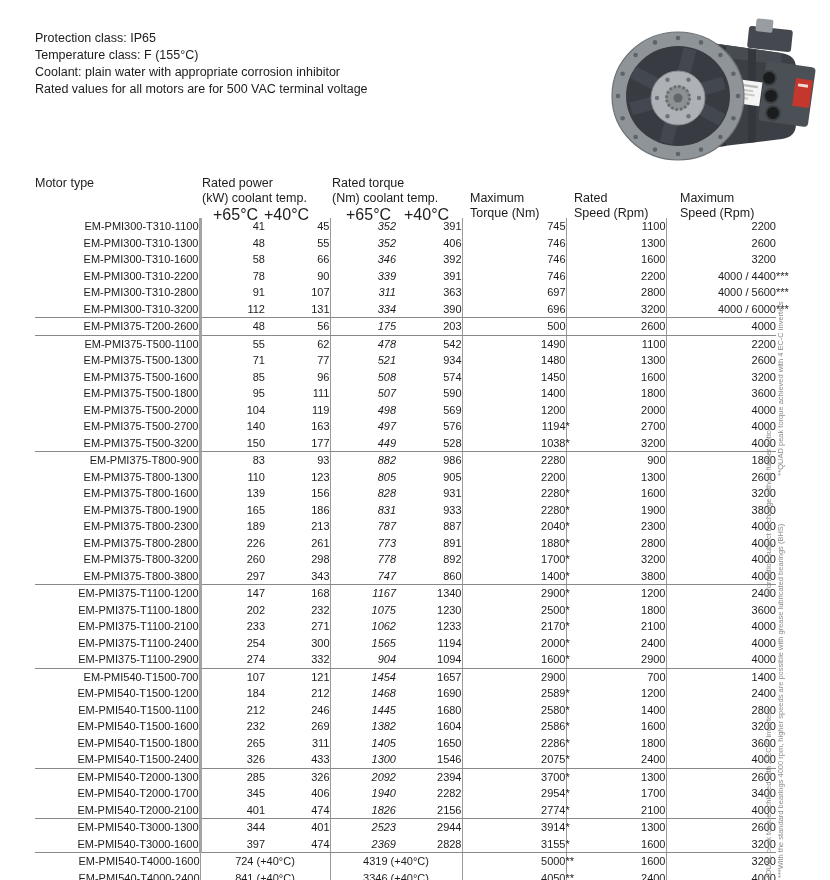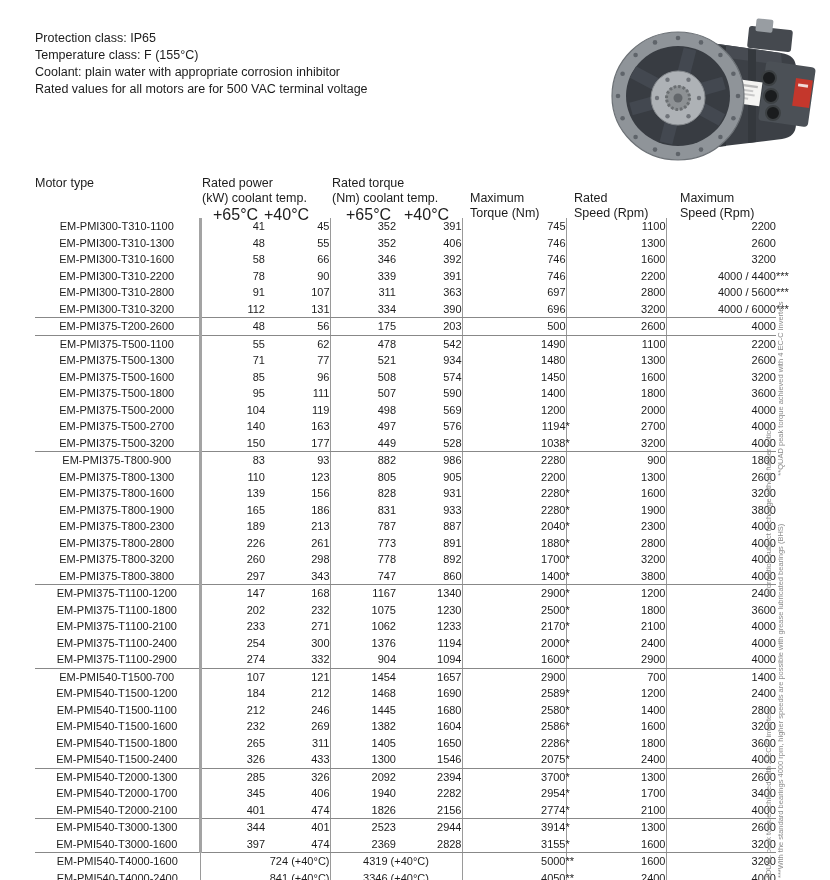--- a/index.html
+++ b/index.html
@@ -12,29 +12,29 @@
   
   .motor { position:absolute; left:598px; top:12px; width:226px; height:152px; }
   
   .hdr { position:absolute; font-size:12.5px; white-space:nowrap; }
   .hdr.sub { font-size:16px; }
   
   table.spec { position:absolute; left:35px; top:218px; width:741px;
     border-collapse:collapse; table-layout:fixed; font-size:11px; }
   table.spec td { height:16.5px; line-height:16.5px; padding:0; white-space:nowrap;
     overflow:visible; }
-  td.c-model { text-align:center;margin-left:43px; }
+  td.c-model { text-align:right;margin-left:43px; }
   td.c-p65 { text-align:right; padding-right:18px; border-left:3px solid #a3a3a3; }
   td.c-p40 { text-align:right; padding-right:30px; }
-  td.c-t65 { text-align:right; padding-right:9px;  border-left:1px solid #9a9a9a; }
+  td.c-t65 { text-align:right; padding-right:9px;  border-left:1px solid #9a9a9a;font-style:italic; }
   td.c-t40 { text-align:right; padding-right:19px; }
   td.c-mt  { text-align:right; padding-right:44px; border-left:1px solid #9a9a9a; }
   td.c-rs  { text-align:right; padding-right:40px; border-left:1px solid #9a9a9a; }
   td.c-ms  { text-align:right; padding-right:44px; border-left:1px solid #9a9a9a; }
-  td.c-power  { text-align:right; border-left:1px solid #9a9a9a; }
+  td.c-power  { text-align:center; border-left:1px solid #9a9a9a; }
   td.c-torque { text-align:center; border-left:1px solid #9a9a9a; }
   tr.group-end td { border-bottom:1.5px solid #888888; }
   .stars { display:inline-block; width:0; white-space:nowrap; vertical-align:baseline; }
   
   .vnote { position:absolute; transform-origin:0 0; transform:rotate(-90deg);
     white-space:nowrap; font-size:7.5px; line-height:10px; color:#8a8a8a; }
   .vnote-outer { left:776px; top:878px; }
   .vnote-inner { left:764px; top:878px; }
   .fn-gap { display:inline-block; }
   .fn-gap.g1 { width:48px; }
@@ -401,21 +401,21 @@
           <td class="c-t65">1062</td>
           <td class="c-t40">1233</td>
           <td class="c-mt">2170<span class="stars">*</span></td>
           <td class="c-rs">2100</td>
           <td class="c-ms">4000</td>
         </tr>
         <tr>
           <td class="c-model">EM-PMI375-T1100-2400</td>
           <td class="c-p65">254</td>
           <td class="c-p40">300</td>
-          <td class="c-t65">1376</td>
+          <td class="c-t65">1565</td>
           <td class="c-t40">1194</td>
           <td class="c-mt">2000<span class="stars">*</span></td>
           <td class="c-rs">2400</td>
           <td class="c-ms">4000</td>
         </tr>
         <tr class="group-end">
           <td class="c-model">EM-PMI375-T1100-2900</td>
           <td class="c-p65">274</td>
           <td class="c-p40">332</td>
           <td class="c-t65">904</td>

